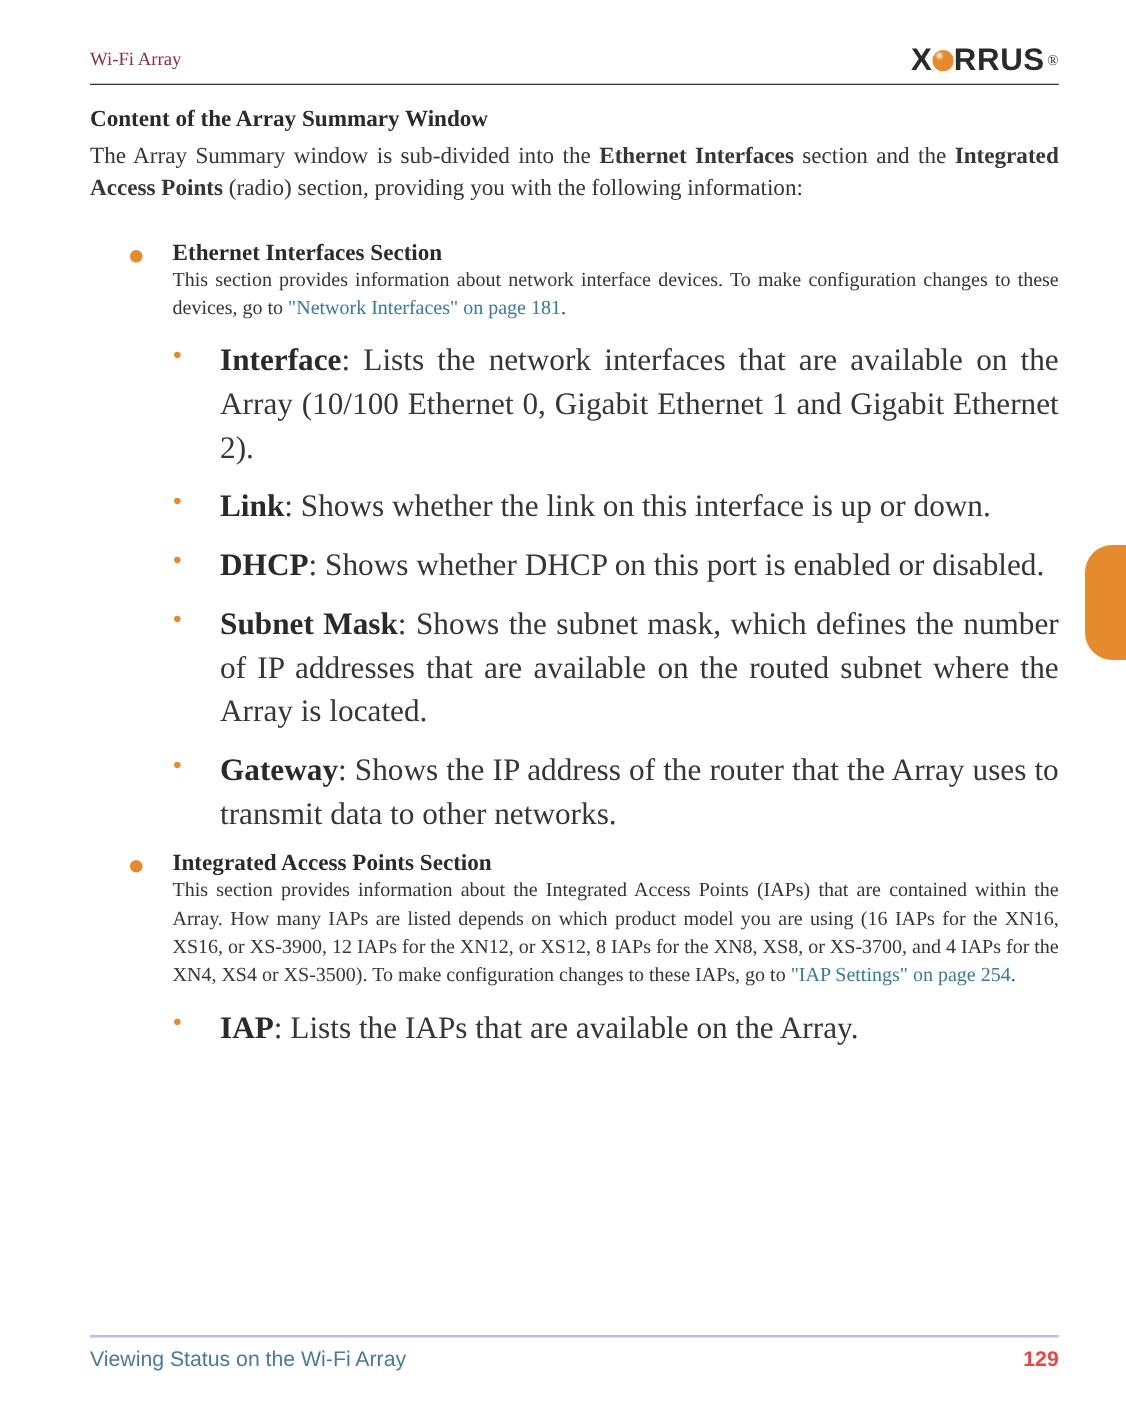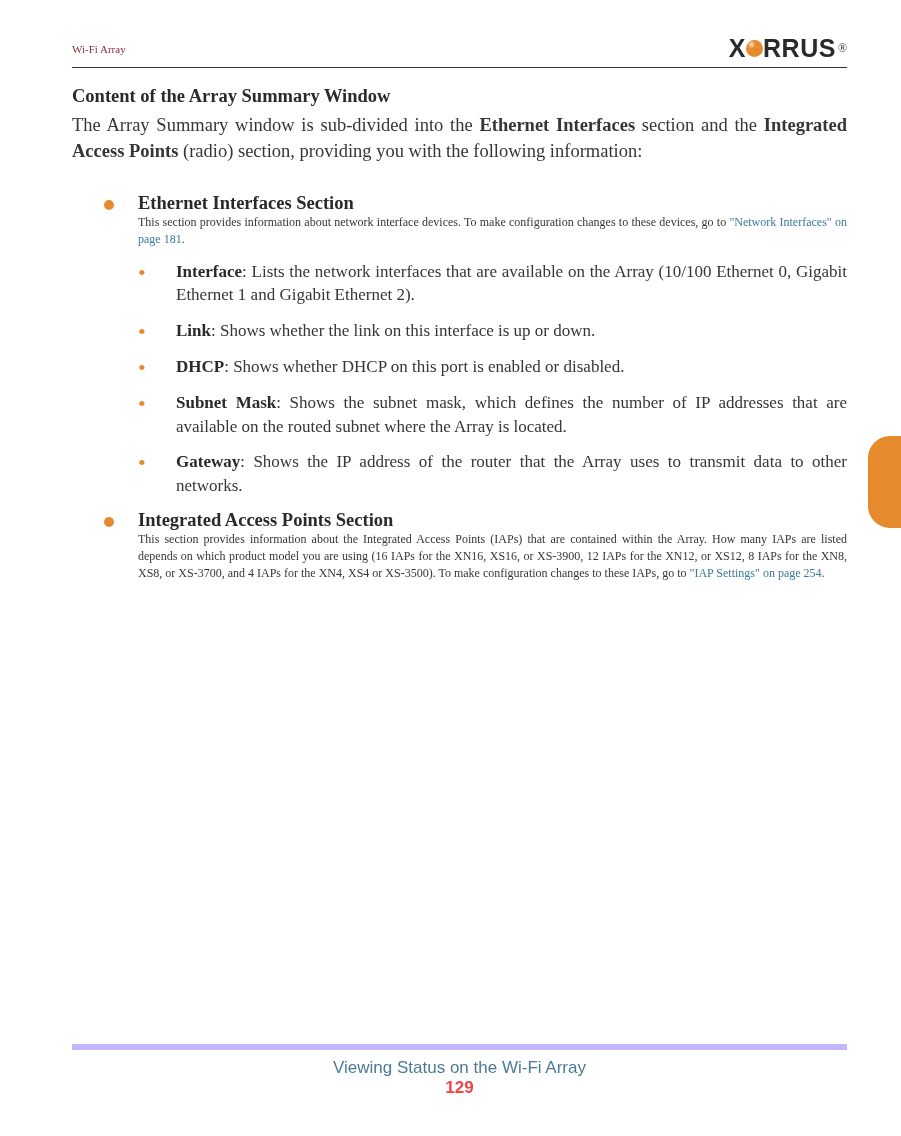--- a/index.html
+++ b/index.html
@@ -18,21 +18,21 @@
     }
     .header {
       display: flex;
       justify-content: space-between;
       align-items: center;
       padding-bottom: 4px;
       border-bottom: 1.5px solid #333;
       margin-bottom: 18px;
     }
     .header-title {
-      font-size: 11px;
+      font-size: 15px;
       color: #8a2e3a;
     }
     .logo {
       display: flex;
       align-items: center;
       gap: 0;
     }
     .logo-text {
       font-family: Arial, Helvetica, sans-serif;
       font-weight: 900;
@@ -101,39 +101,39 @@
       height: 10px;
       background: #e68a2e;
       border-radius: 50%;
     }
     .bullet-title {
       font-weight: bold;
       font-size: 18.5px;
       color: #2a2a2a;
     }
     .bullet-body {
-      font-size: 12px;
+      font-size: 16px;
       line-height: 1.42;
       text-align: justify;
       color: #363636;
     }
 
     .link {
       color: #3b7a99;
     }
 
     .sub-list {
       list-style: none;
       margin-top: 12px;
     }
     .sub-item {
       position: relative;
       padding-left: 38px;
       margin-bottom: 12px;
-      font-size: 17px;
+      font-size: 25px;
       line-height: 1.4;
       text-align: justify;
       color: #363636;
     }
     .sub-item::before {
       content: "•";
       position: absolute;
       left: 0;
       top: 0;
       font-size: 22px;
@@ -154,26 +154,25 @@
       background: #e68a2e;
       border-top-left-radius: 22px;
       border-bottom-left-radius: 22px;
     }
 
     .footer {
       position: absolute;
       bottom: 38px;
       left: 72px;
       right: 54px;
-      border-top: 6px solid #c4b5fd;
+      border-top: 2px solid #c4b5fd;
       padding-top: 8px;
       display: flex;
       justify-content: space-between;
       align-items: center;
-      flex-direction: column;
     }
     .footer-left {
       font-family: Arial, Helvetica, sans-serif;
       font-size: 17px;
       color: #4a7a99;
     }
     .footer-right {
       font-family: Arial, Helvetica, sans-serif;
       font-size: 17px;
       color: #ef4444;
@@ -215,20 +214,23 @@
       <li class="sub-item"><b>Gateway</b><span>: Shows the IP address of the router that the Array uses to transmit data to other networks.</span></li>
     </ul>
   </li>
 
   <li class="bullet-item">
     <div class="bullet-title">Integrated Access Points Section</div>
     <div class="bullet-body">
       <span>This section provides information about the Integrated Access Points (IAPs) that are contained within the Array. How many IAPs are listed depends on which product model you are using (16 IAPs for the XN16, XS16, or XS-3900, 12 IAPs for the XN12, or XS12, 8 IAPs for the XN8, XS8, or XS-3700, and 4 IAPs for the XN4, XS4 or XS-3500). To make configuration changes to these IAPs, go to </span><span class="link">"IAP Settings" on page 254</span><span>.</span>
     </div>
 
+    <ul class="sub-list">
+      <li class="sub-item"><b>IAP</b><span>: Lists the IAPs that are available on the Array.</span></li>
+    </ul>
   </li>
 
 </ul>
 
 <div class="side-tab"></div>
 
 <div class="footer">
   <div class="footer-left">Viewing Status on the Wi-Fi Array</div>
   <div class="footer-right">129</div>
 </div>

